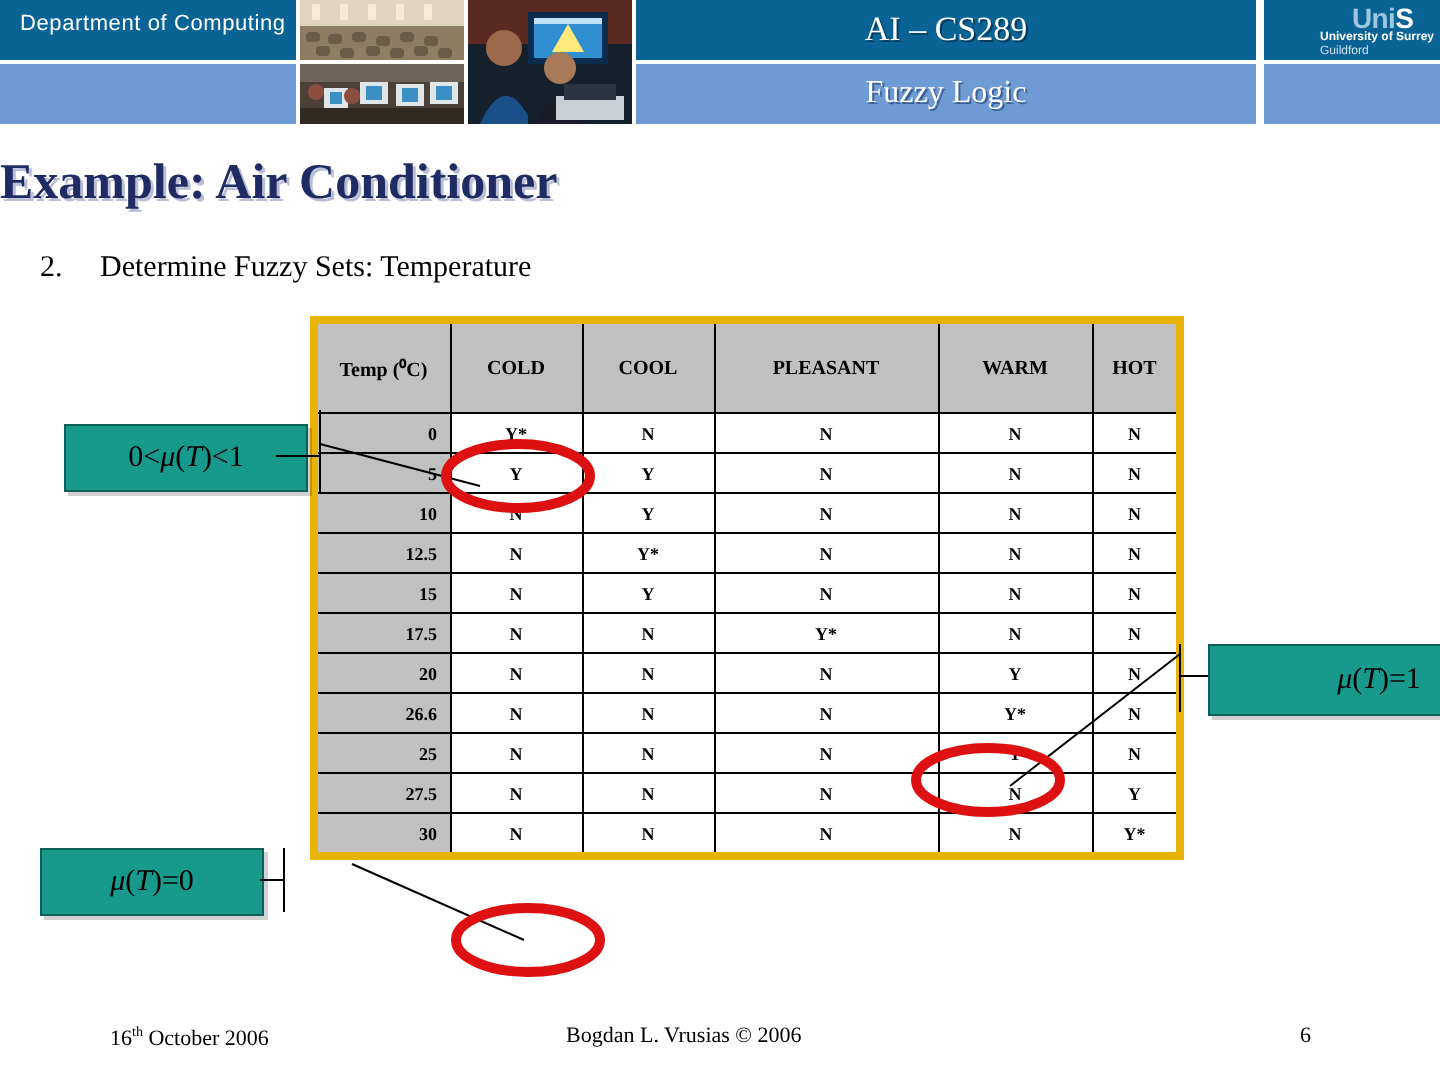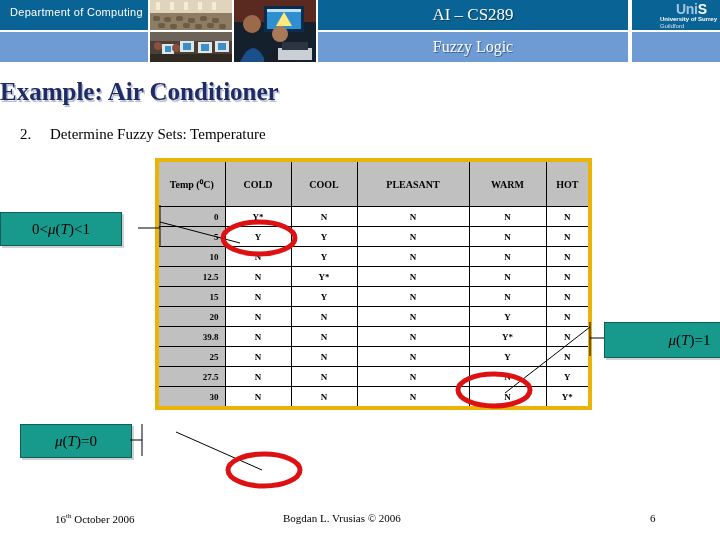--- a/index.html
+++ b/index.html
@@ -93,21 +93,21 @@
   #fuzzy-table col.c-hot{width:44px;}
 
   
   .callout{
     position:absolute;background:#17998C;border:1px solid #0d5f57;
     color:#000000;font-size:15px;text-align:center;
     font-family:"Liberation Serif",serif;
     box-shadow:2px 2px 0 rgba(0,0,0,.18);
   }
   .callout i{font-style:italic;}
-  #callout-mid{left:0;top:212px;width:120px;height:32px;line-height:32px;text-align:center;}
+  #callout-mid{left:32px;top:212px;width:120px;height:32px;line-height:32px;text-align:center;}
   #callout-zero{left:20px;top:424px;width:110px;height:32px;line-height:32px;}
   #callout-one{left:604px;top:322px;width:105px;height:34px;line-height:34px;padding-left:32px;}
 
   
   #overlay{position:absolute;left:0;top:0;width:720px;height:540px;pointer-events:none;}
 
   
   #footer{position:absolute;left:0;top:512px;width:720px;height:20px;
           font-size:11px;color:#000000;}
   #footer-date{position:absolute;left:55px;top:0;}
@@ -267,29 +267,37 @@
       </tr>
       <tr>
         <td class="tempcell">15</td>
         <td>N</td>
         <td>Y</td>
         <td>N</td>
         <td>N</td>
         <td>N</td>
       </tr>
       <tr>
+        <td class="tempcell">17.5</td>
+        <td>N</td>
+        <td>N</td>
+        <td>Y*</td>
+        <td>N</td>
+        <td>N</td>
+      </tr>
+      <tr>
         <td class="tempcell">20</td>
         <td>N</td>
         <td>N</td>
         <td>N</td>
         <td>Y</td>
         <td>N</td>
       </tr>
       <tr>
-        <td class="tempcell">39.8</td>
+        <td class="tempcell">26.6</td>
         <td>N</td>
         <td>N</td>
         <td>N</td>
         <td>Y*</td>
         <td>N</td>
       </tr>
       <tr>
         <td class="tempcell">25</td>
         <td>N</td>
         <td>N</td>

